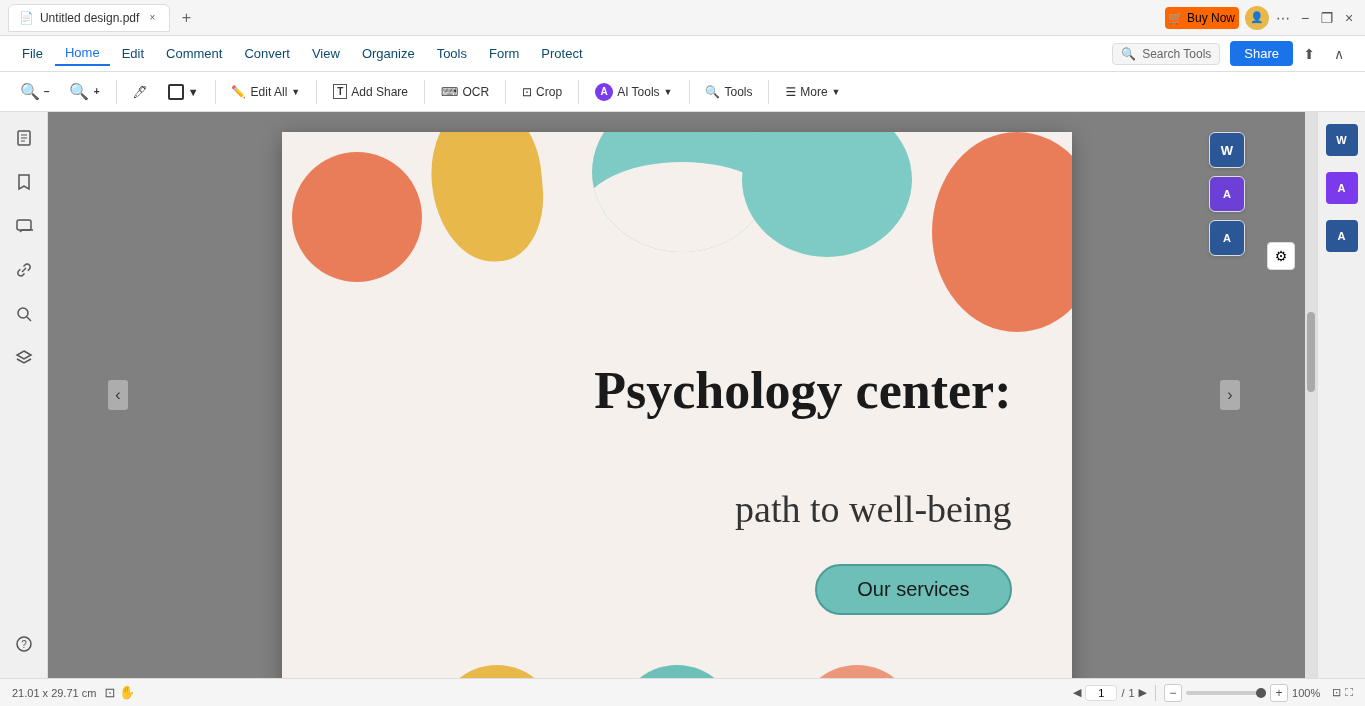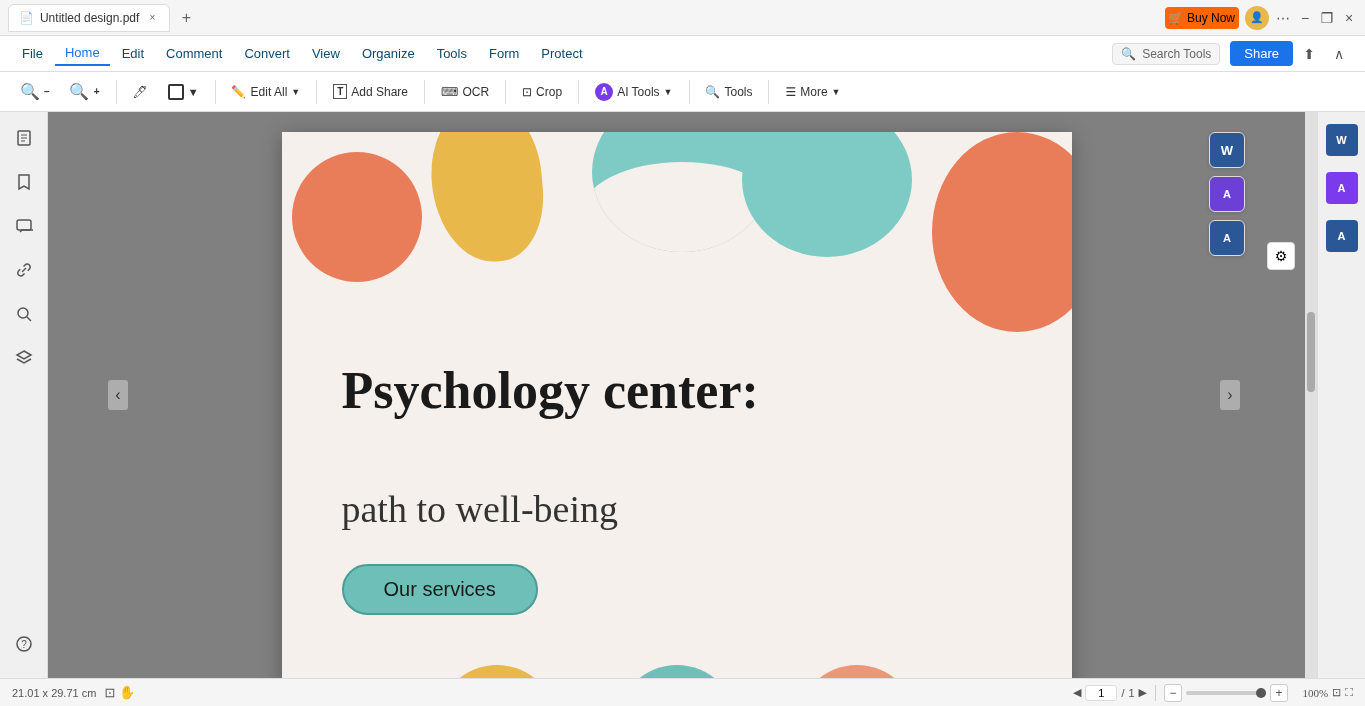--- a/index.html
+++ b/index.html
@@ -199,21 +199,21 @@
       width: 790px;
       background: #f5f0eb;
       box-shadow: 0 4px 20px rgba(0,0,0,0.3);
       position: relative;
       overflow: hidden;
       min-height: 560px;
     }
 
     .pdf-text-content {
       padding: 20px 60px 40px;
-      text-align: left;
+      text-align: right;
     }
     .pdf-title {
       font-size: 52px;
       font-weight: 800;
       color: #1a1a1a;
       font-family: Georgia, serif;
       line-height: 1.1;
       margin-bottom: 16px;
     }
     .pdf-subtitle {
@@ -606,18 +606,18 @@
       <span>1</span>
       <span style="cursor:pointer;">▶</span>
     </div>
     <div style="width:1px;height:16px;background:#ccc;"></div>
     <div class="zoom-control">
       <div class="zoom-btn">−</div>
       <div class="zoom-slider">
         <div class="zoom-slider-thumb"></div>
       </div>
       <div class="zoom-btn">+</div>
-      <span style="min-width:36px;text-align:right;font-family:Liberation Serif, serif;">100%</span>
+      <span style="min-width:36px;">100%</span>
       <span style="cursor:pointer;">⊡</span>
       <span style="cursor:pointer;">⛶</span>
     </div>
   </div>
 </div>
 
 </body></html>

